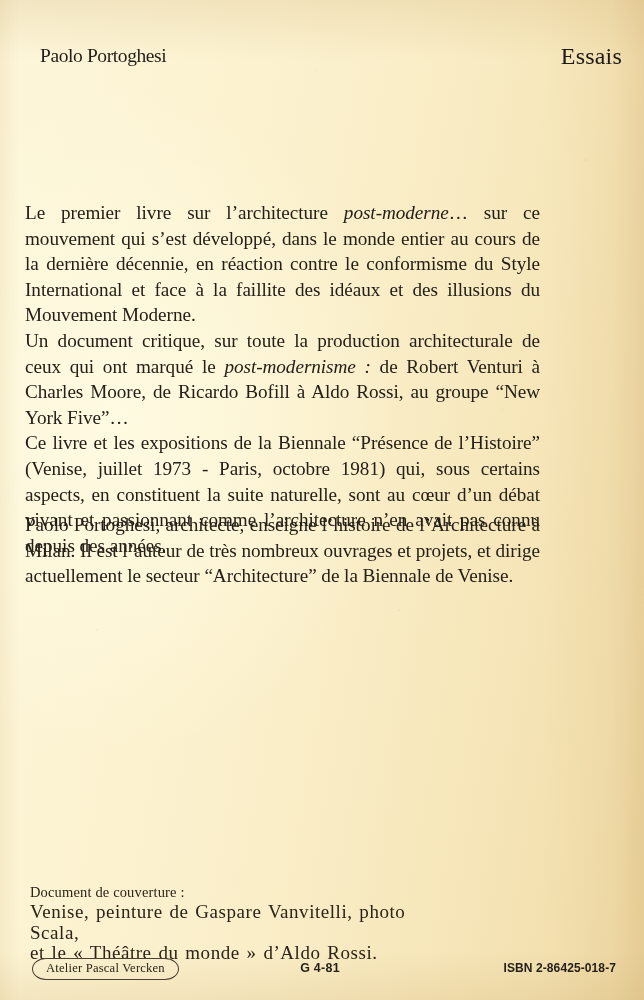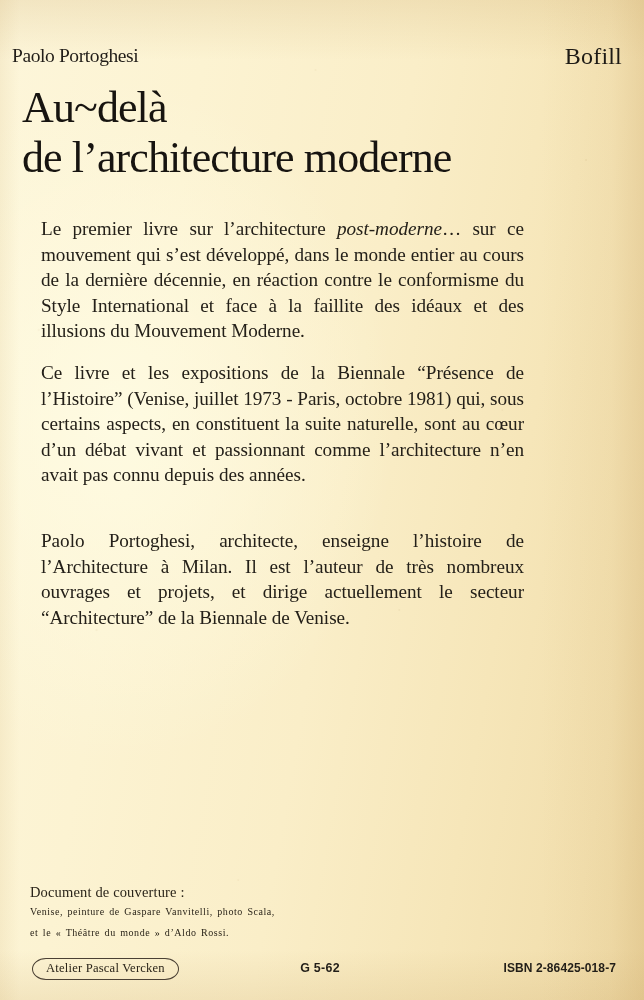--- a/index.html
+++ b/index.html
@@ -59,21 +59,21 @@
       radial-gradient(circle at 49% 7%,  rgba(166,132,78,0.20) 0.6px, transparent 1.4px),
       radial-gradient(circle at 6% 33%,  rgba(166,132,78,0.16) 0.7px, transparent 1.6px);
   }
 
   .layer { position: relative; z-index: 2; }
 
   
   #header {
     position: absolute;
     top: 45px;
-    left: 12px;
+    left: 40px;
     right: 22px;
     height: 34px;
   }
   #author-line {
     position: absolute;
     left: 0;
     top: 0;
     font-size: 19.5px;
     letter-spacing: -0.4px;
     color: #211d18;
@@ -109,21 +109,21 @@
     position: absolute;
     top: 200px;
     left: 25px;
     width: 515px;
     color: #242019;
   }
   .para {
     font-size: 19.2px;
     line-height: 25.6px;
     text-align: justify;
-    margin: 16px;
+    margin: 0;
     letter-spacing: -0.05px;
   }
   .para .it { font-style: italic; }
   #bio {
     position: absolute;
     top: 512px;
     left: 25px;
     width: 515px;
     color: #242019;
   }
@@ -135,21 +135,21 @@
     top: 882px;
     width: 430px;
     color: #2a2419;
   }
   #credit-heading {
     font-size: 14.5px;
     line-height: 20px;
     letter-spacing: 0.15px;
   }
   .credit-line {
-    font-size: 10px;
+    font-size: 19px;
     line-height: 20.5px;
     letter-spacing: 0.55px;
     word-spacing: 1.5px;
   }
 
   
   #footer {
     position: absolute;
     left: 0;
     right: 4px;
@@ -192,42 +192,39 @@
     white-space: nowrap;
   }
 </style>
 </head>
 <body>
 
 <div id="cover">
 
   <div id="header" class="layer">
     <div id="author-line">Paolo Portoghesi</div>
-    <div id="collection-label">Bofill</div>
-  </div>
-
-  <div id="title-block" class="layer">
-    <div class="title-line">Au~delà</div>
-    <div class="title-line">de l’architecture moderne</div>
-  </div>
+    <div id="collection-label">Essais</div>
+  </div>
+
 
   <div id="blurb" class="layer">
       <p class="para"><span>Le premier livre sur l’architecture </span><span class="it">post-moderne</span><span>… sur ce mouvement qui s’est développé, dans le monde entier au cours de la dernière décennie, en réaction contre le conformisme du Style International et face à la faillite des idéaux et des illusions du Mouvement Moderne.</span></p>
+      <p class="para"><span>Un document critique, sur toute la production architecturale de ceux qui ont marqué le </span><span class="it">post-modernisme :</span><span> de Robert Venturi à Charles Moore, de Ricardo Bofill à Aldo Rossi, au groupe “New York Five”…</span></p>
       <p class="para"><span>Ce livre et les expositions de la Biennale “Présence de l’Histoire” (Venise, juillet 1973 - Paris, octobre 1981) qui, sous certains aspects, en constituent la suite naturelle, sont au cœur d’un débat vivant et passionnant comme l’architecture n’en avait pas connu depuis des années.</span></p>
     </div>
 
   <div id="bio" class="layer">
     <p class="para">Paolo Portoghesi, architecte, enseigne l’histoire de l’Architecture à Milan. Il est l’auteur de très nombreux ouvrages et projets, et dirige actuellement le secteur “Architecture” de la Biennale de Venise.</p>
   </div>
 
   <div id="credit" class="layer">
     <div id="credit-heading">Document de couverture :</div>
     <div class="credit-line">Venise, peinture de Gaspare Vanvitelli, photo Scala,</div>
     <div class="credit-line">et le « Théâtre du monde » d’Aldo Rossi.</div>
   </div>
 
   <div id="footer" class="layer">
     <div id="studio-credit">Atelier Pascal Vercken</div>
-    <div id="print-code">G 5-62</div>
+    <div id="print-code">G 4-81</div>
     <div id="isbn">ISBN 2-86425-018-7</div>
   </div>
 
 </div>
 
 </body></html>

